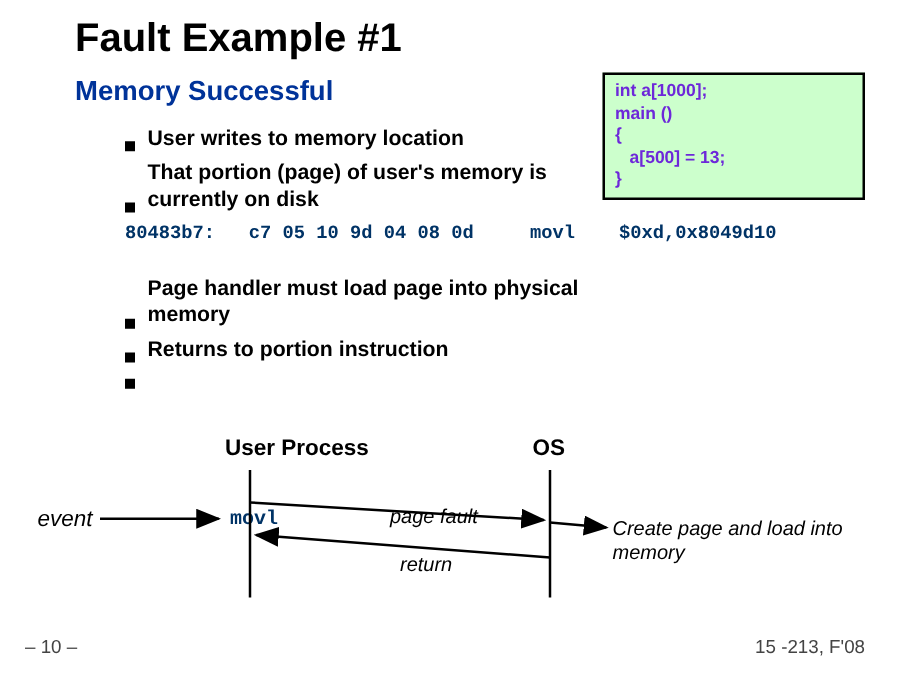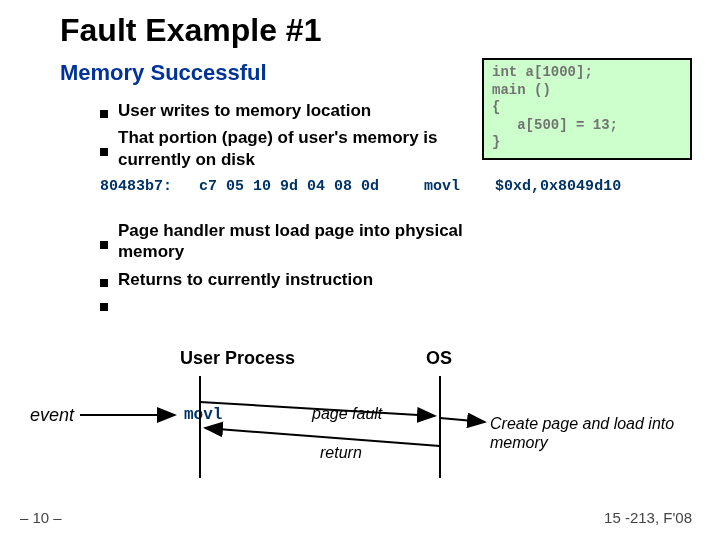--- a/index.html
+++ b/index.html
@@ -41,21 +41,21 @@
     width: 350px;
   }
   .bullets2 {
     position: absolute;
     top: 220px;
     left: 100px;
     width: 380px;
   }
   .bullet {
     display: flex;
-    align-items: center;
+    align-items: flex-end;
     margin-bottom: 6px;
   }
   .bullet .sq {
     width: 8px;
     height: 8px;
     background: #000;
     margin-top: 7px;
     margin-right: 10px;
     flex-shrink: 0;
   }
@@ -65,25 +65,25 @@
     color: #000;
     line-height: 1.25;
   }
   .codebox {
     position: absolute;
     top: 58px;
     right: 28px;
     width: 190px;
     border: 2px solid #000;
     background: #ccffcc;
-    font-family: Liberation Mono, monospace;
+    font-family: Liberation Sans, sans-serif;
     font-size: 14px;
     font-weight: bold;
     padding: 4px 8px 6px 8px;
-    color: #737373;
+    color: #6d28d9;
     line-height: 1.25;
     white-space: pre;
   }
   .asmline {
     position: absolute;
     top: 178px;
     left: 100px;
     font-family: "Courier New", monospace;
     font-size: 15px;
     font-weight: bold;
@@ -205,21 +205,21 @@
     <span class="ops">$0xd,0x8049d10</span>
   </div>
 
   <div class="bullets2">
     <div class="bullet">
       <div class="sq"></div>
       <div class="txt">Page handler must load page into physical memory</div>
     </div>
     <div class="bullet">
       <div class="sq"></div>
-      <div class="txt">Returns to currently instruction</div>
+      <div class="txt">Returns to portion instruction</div>
     </div>
     <div class="bullet">
       <div class="sq"></div>
     </div>
   </div>
 
   <div class="userproc">User Process</div>
   <div class="oslabel">OS</div>
   <div class="eventlabel">event</div>
   <div class="movllabel">movl</div>

